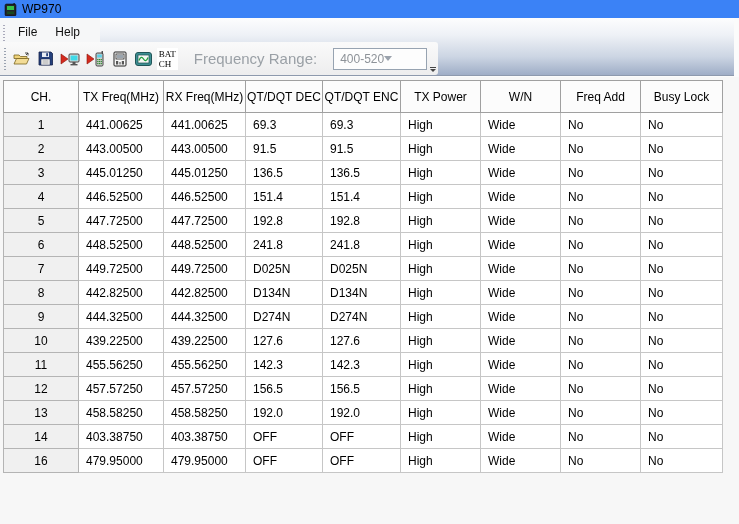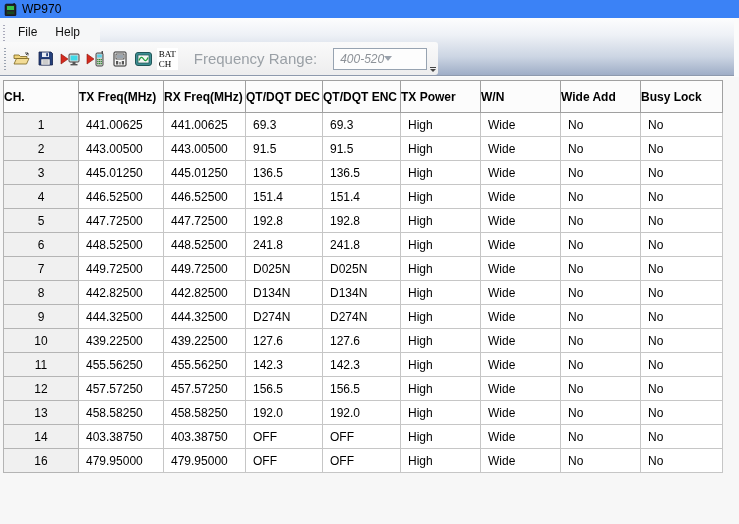--- a/index.html
+++ b/index.html
@@ -31,36 +31,36 @@
                background:repeating-linear-gradient(#9aa2b0 0 1px, transparent 1px 3px);
                background-size:2px 100%; background-repeat:no-repeat; background-position:1px 0; }
   .tool-btn { width:24px; height:26px; display:flex; align-items:center; justify-content:center;
               border:1px solid transparent; margin:0 2px; border-radius:2px; }
   .batch-btn { width:26px; height:26px; margin:0 2px; display:flex; align-items:center; justify-content:center; }
   .batch-face { background:#fff; color:#000; font-family:"Liberation Serif","DejaVu Serif",serif;
                 font-weight:normal; font-size:9px; line-height:10px; text-align:left; padding:1px 2px; }
   .freq-label { font-size:15px; color:#9aa0a6; margin:0 16px 0 14px; white-space:nowrap; }
   .freq-combo { width:115px; height:22px; background:#fdfdfd; border:1px solid #97a3b1;
                 display:flex; align-items:center; 
-                font-size:12px; color:#8d9298; padding:0 4px 0 6px;font-style:italic; }
+                font-size:12px; color:#8d9298; padding:0 4px 0 6px; }
   .combo-arrow { width:0; height:0; border-left:4px solid transparent; border-right:4px solid transparent;
                  border-top:5px solid #9aa2ac; }
   .overflow { margin-left:2px; align-self:flex-end; margin-bottom:3px; width:12px; height:14px;
               display:flex; flex-direction:column; align-items:center; justify-content:flex-end; gap:1px; }
   .overflow .bar { width:6px; height:1px; background:#444; }
   .overflow .tri { width:0; height:0; border-left:3px solid transparent; border-right:3px solid transparent;
                    border-top:3px solid #444; }
 
   
   .content { position:absolute; left:0; top:77px; width:739px; height:447px; background:#f7f7f7; }
   .grid-wrap { position:absolute; left:3px; top:3px; }
   table.grid { border-collapse:collapse; table-layout:fixed; background:#fff;
                border:1px solid #9b9b9b; font-size:12px; color:#000; }
-  table.grid th { background:#fcfcfc; border:1px solid #a0a0a0; font-weight:bold;
-                  height:32px; text-align:left; overflow:hidden; white-space:nowrap; }
+  table.grid th { background:#fcfcfc; border:1px solid #a0a0a0; font-weight:normal;
+                  height:32px; text-align:center; overflow:hidden; white-space:nowrap; }
   table.grid td { background:#fff; border:1px solid #c6c6c6; height:24px;
                   padding:0 0 0 7px; text-align:left; overflow:hidden; white-space:nowrap; }
   table.grid td.rowhead { background:#f0f0f0; border-color:#b4b4b4; text-align:center; padding:0; }
 </style>
 </head>
 <body>
 
 <div class="window">
 
   <div class="titlebar">
@@ -189,21 +189,21 @@
         </colgroup>
         <thead>
           <tr>
             <th>CH.</th>
             <th>TX Freq(MHz)</th>
             <th>RX Freq(MHz)</th>
             <th>QT/DQT DEC</th>
             <th>QT/DQT ENC</th>
             <th>TX Power</th>
             <th>W/N</th>
-            <th>Wide Add</th>
+            <th>Freq Add</th>
             <th>Busy Lock</th>
           </tr>
         </thead>
         <tbody id="grid-body">
             <tr>
               <td class="rowhead">1</td>
               <td>441.00625</td>
               <td>441.00625</td>
               <td>69.3</td>
               <td>69.3</td>

